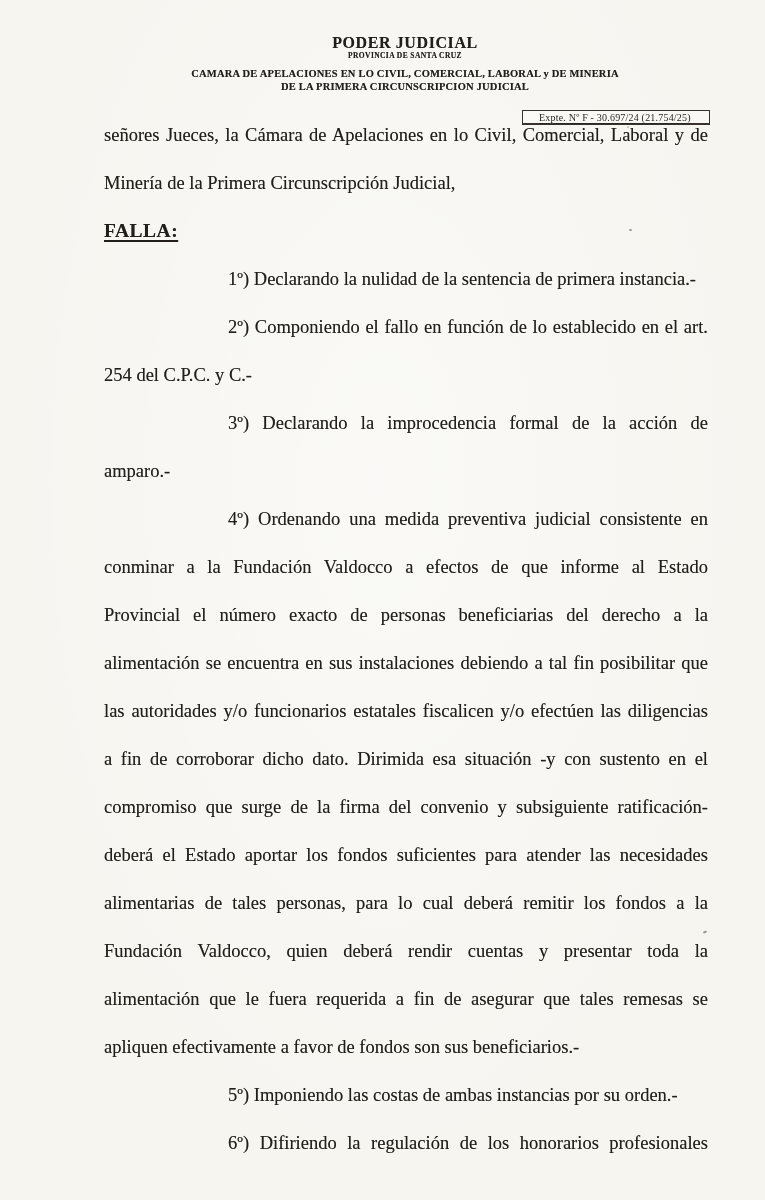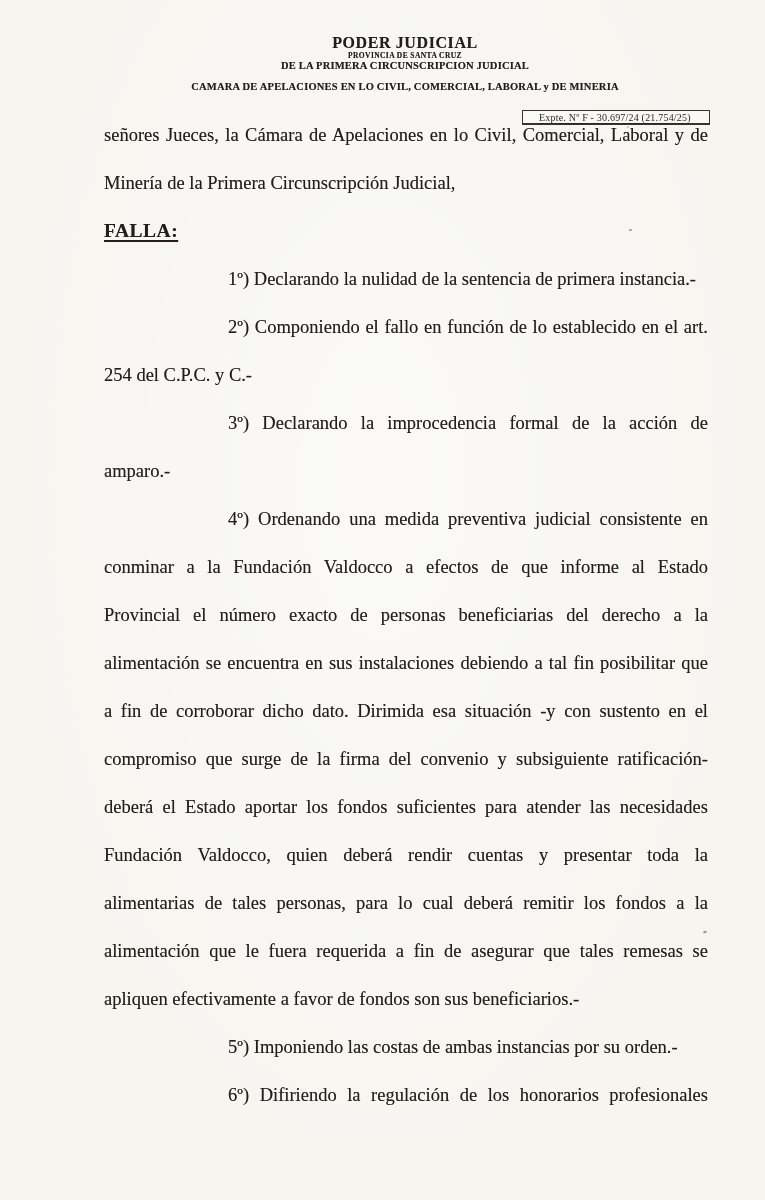--- a/index.html
+++ b/index.html
@@ -85,46 +85,47 @@
   .s4{left:536px;top:1046px;width:2px;height:2px;opacity:.5;}
 </style>
 </head>
 <body>
 
 <div class="page">
 
   <div class="letterhead">
     <div class="org">PODER JUDICIAL</div>
     <div class="province">PROVINCIA DE SANTA CRUZ</div>
+    <div class="court first">CAMARA DE APELACIONES EN LO CIVIL, COMERCIAL, LABORAL y DE MINERIA</div>
     <div class="court">DE LA PRIMERA CIRCUNSCRIPCION JUDICIAL</div>
-    <div class="court first">CAMARA DE APELACIONES EN LO CIVIL, COMERCIAL, LABORAL y DE MINERIA</div>
   </div>
 
   <div class="expte-box">
     <span class="expte-text">Expte. Nº F - 30.697/24 (21.754/25)</span>
   </div>
 
   <div class="body-lines">
       <div class="line justify">señores Jueces, la Cámara de Apelaciones en lo Civil, Comercial, Laboral y de</div>
       <div class="line">Minería de la Primera Circunscripción Judicial,</div>
       <div class="line heading">FALLA:</div>
       <div class="line indent">1º) Declarando la nulidad de la sentencia de primera instancia.-</div>
       <div class="line indent justify">2º) Componiendo el fallo en función de lo establecido en el art.</div>
       <div class="line">254 del C.P.C. y C.-</div>
       <div class="line indent justify">3º) Declarando la improcedencia formal de la acción de</div>
       <div class="line">amparo.-</div>
       <div class="line indent justify">4º) Ordenando una medida preventiva judicial consistente en</div>
       <div class="line justify">conminar a la Fundación Valdocco a efectos de que informe al Estado</div>
       <div class="line justify">Provincial el número exacto de personas beneficiarias del derecho a la</div>
       <div class="line justify">alimentación se encuentra en sus instalaciones debiendo a tal fin posibilitar que</div>
+      <div class="line justify">las autoridades y/o funcionarios estatales fiscalicen y/o efectúen las diligencias</div>
       <div class="line justify">a fin de corroborar dicho dato. Dirimida esa situación -y con sustento en el</div>
       <div class="line justify">compromiso que surge de la firma del convenio y subsiguiente ratificación-</div>
       <div class="line justify">deberá el Estado aportar los fondos suficientes para atender las necesidades</div>
+      <div class="line justify">alimentarias de tales personas, para lo cual deberá remitir los fondos a la</div>
       <div class="line justify">Fundación Valdocco, quien deberá rendir cuentas y presentar toda la</div>
-      <div class="line justify">alimentarias de tales personas, para lo cual deberá remitir los fondos a la</div>
       <div class="line justify">alimentación que le fuera requerida a fin de asegurar que tales remesas se</div>
       <div class="line">apliquen efectivamente a favor de fondos son sus beneficiarios.-</div>
       <div class="line indent">5º) Imponiendo las costas de ambas instancias por su orden.-</div>
       <div class="line indent justify">6º) Difiriendo la regulación de los honorarios profesionales</div>
     </div>
 
   <div class="speck s1"></div>
   <div class="speck s2"></div>
   <div class="speck s3"></div>
   <div class="speck s4"></div>

